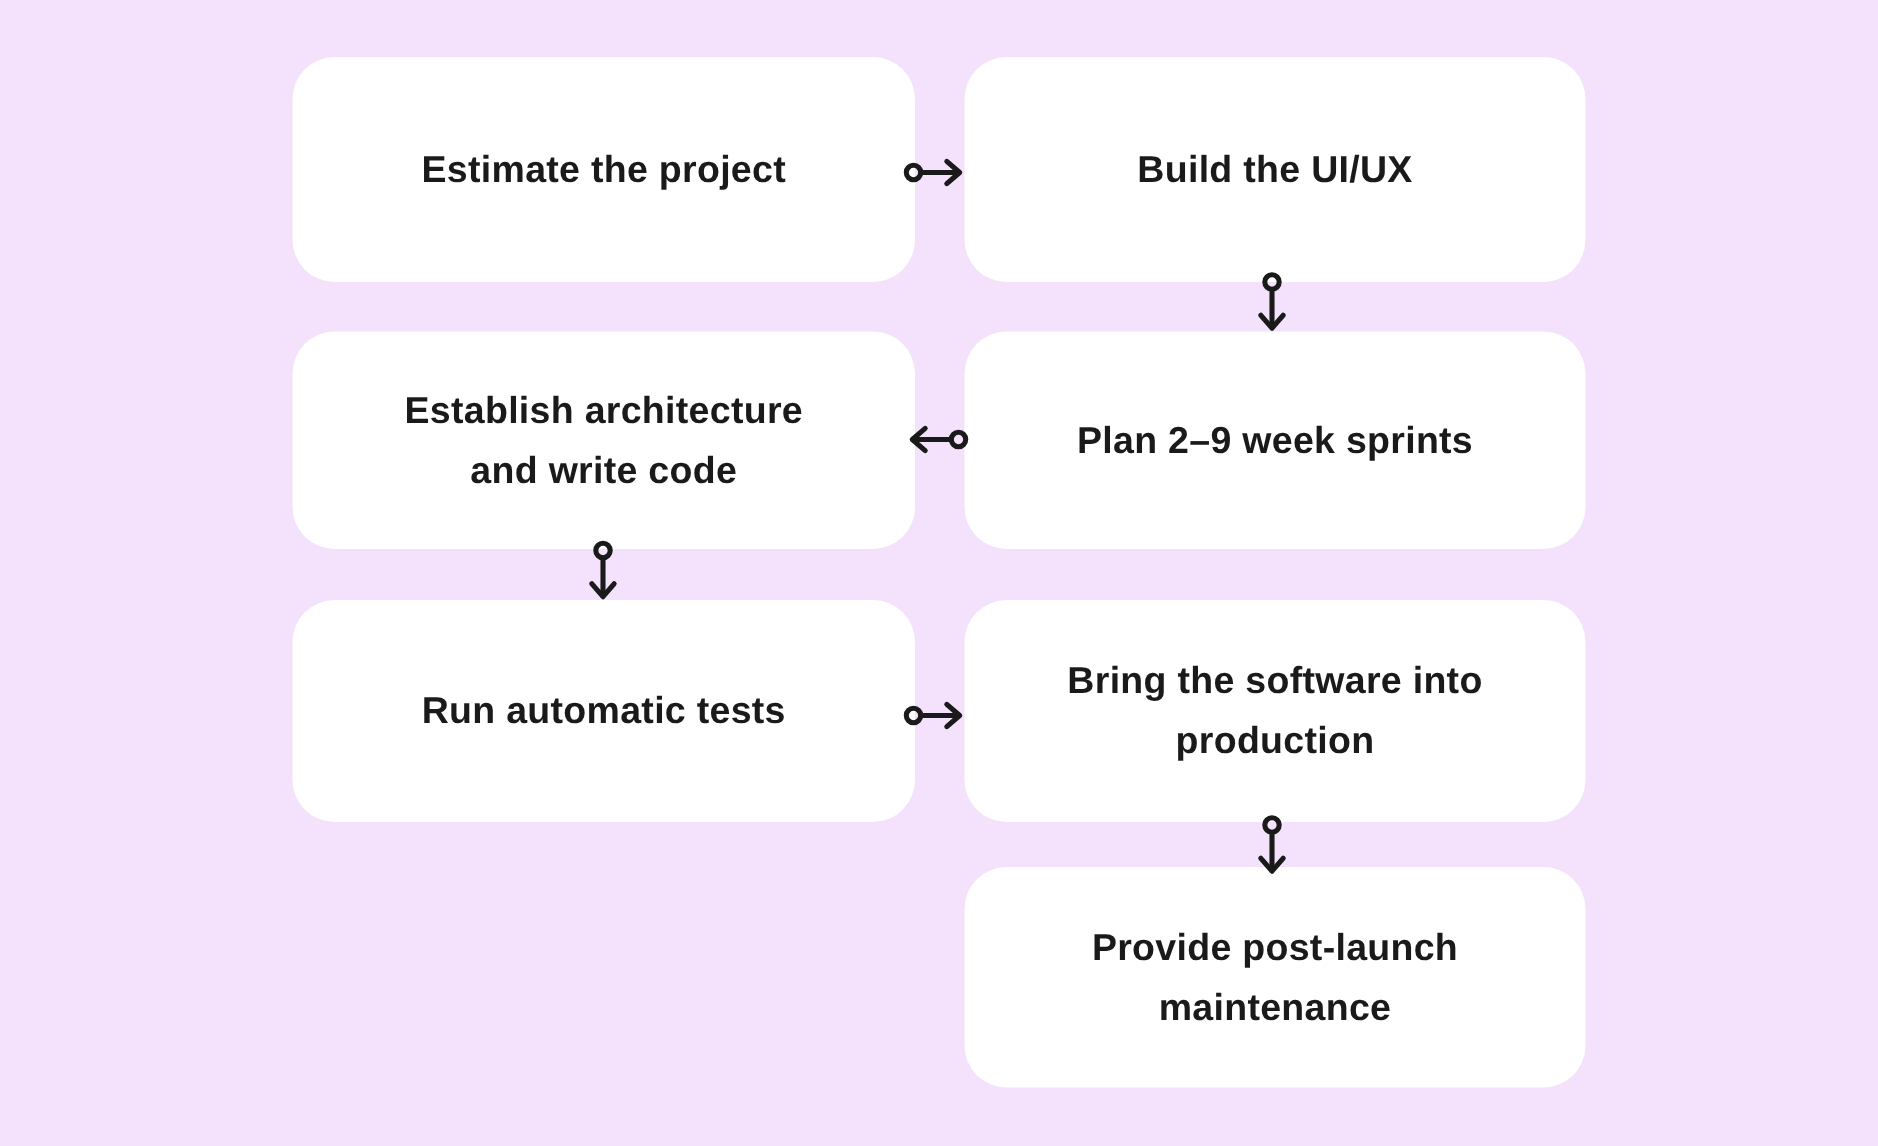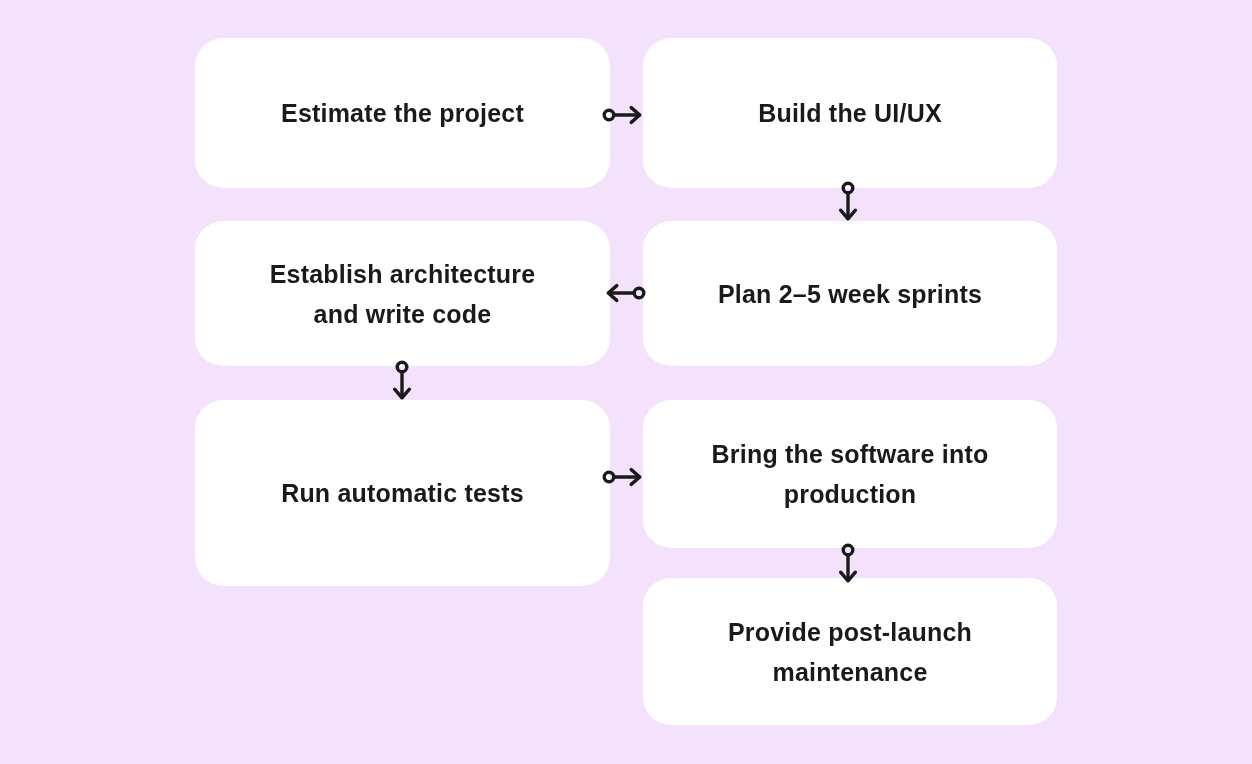--- a/index.html
+++ b/index.html
@@ -28,21 +28,21 @@
     color: #1A1A1A;
     white-space: pre-line;
     letter-spacing: 0.2px;
     padding: 0 28px;
   }
   
   .p1 { left: 195px; top: 38px;  width: 415px; height: 150px; }
   .p2 { left: 643px; top: 38px;  width: 414px; height: 150px; }
   .p3 { left: 195px; top: 221px; width: 415px; height: 145px; }
   .p4 { left: 643px; top: 221px; width: 414px; height: 145px; }
-  .p5 { left: 195px; top: 400px; width: 415px; height: 186px; text-align: right; }
+  .p5 { left: 195px; top: 400px; width: 415px; height: 148px; text-align: right; }
   .p6 { left: 643px; top: 400px; width: 414px; height: 148px; }
   .p7 { left: 643px; top: 578px; width: 414px; height: 147px; }
   
   .arrow { position: absolute; z-index: 2; color: #1A1A1A; }
   .a1 { left: 602px; top: 100px; }
   .a2 { left: 833px; top: 181px; }
   .a3 { left: 604px; top: 278px; }
   .a4 { left: 387px; top: 360px; }
   .a5 { left: 602px; top: 462px; }
   .a6 { left: 833px; top: 543px; }
@@ -60,21 +60,21 @@
   <div class="card p3" style="background: rgb(255, 255, 255);">
     <span class="card-label" style="color: rgb(26, 26, 26);">Establish architecture
 and write code</span>
   </div>
 
   <div class="card p2" style="background: rgb(255, 255, 255);">
     <span class="card-label" style="color: rgb(26, 26, 26);">Build the UI/UX</span>
   </div>
 
   <div class="card p4" style="background: rgb(255, 255, 255);">
-    <span class="card-label" style="color: rgb(26, 26, 26);">Plan 2–5 week sprints</span>
+    <span class="card-label" style="color: rgb(26, 26, 26);">Plan 2–9 week sprints</span>
   </div>
 
   <div class="card p5" style="background: rgb(255, 255, 255);">
     <span class="card-label" style="color: rgb(26, 26, 26);">Run automatic tests</span>
   </div>
 
   <div class="card p6" style="background: rgb(255, 255, 255);">
     <span class="card-label" style="color: rgb(26, 26, 26);">Bring the software into
 production</span>
   </div>

